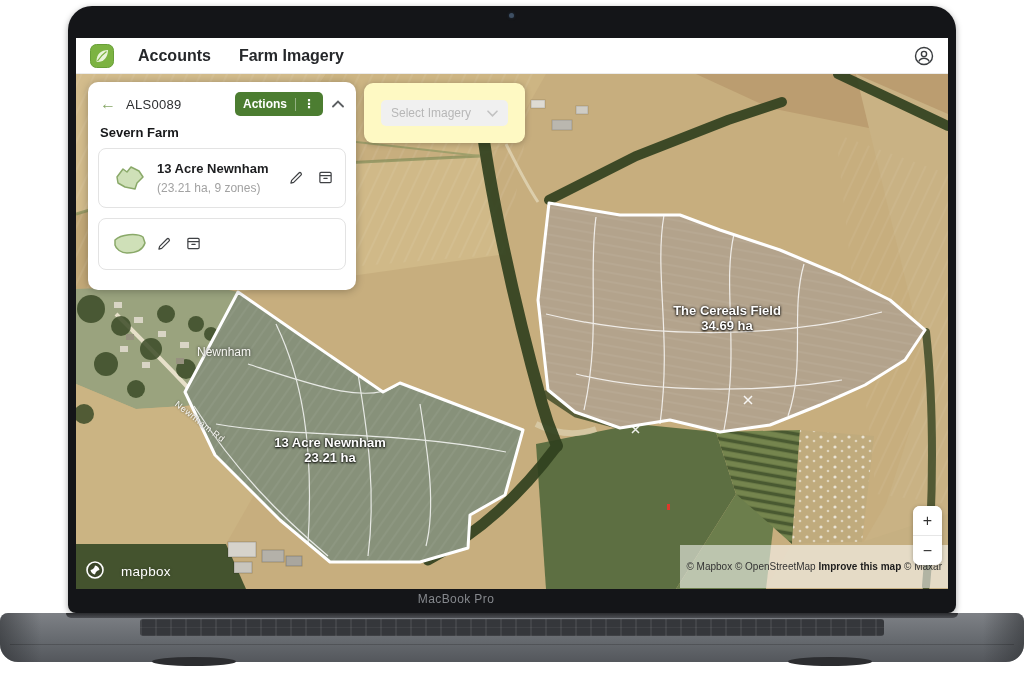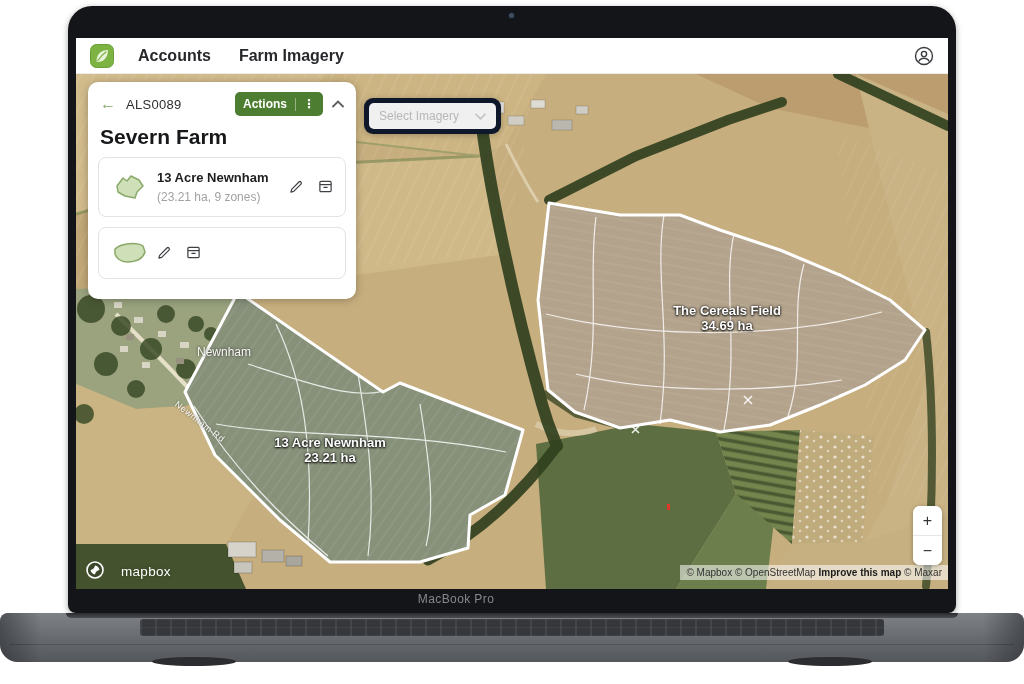--- a/index.html
+++ b/index.html
@@ -29,41 +29,41 @@
 
   
   .panel{position:absolute;left:12px;top:44px;width:268px;background:#fff;border-radius:10px;box-shadow:0 1px 8px rgba(0,0,0,.28);z-index:40;padding-bottom:10px;}
   .panel-head{display:flex;align-items:center;padding:10px 12px 2px 12px;}
   .back{color:#86a766;font-size:16px;line-height:1;cursor:pointer;}
   .acct{margin-left:10px;font-size:13px;font-weight:400;color:#2e2f31;letter-spacing:.3px;}
   .actions-btn{margin-left:auto;display:flex;align-items:center;background:#4c7d31;color:#fff;border:none;border-radius:5px;padding:5px 8px;font-size:12px;font-weight:700;cursor:pointer;}
   .actions-btn .div{width:1px;height:13px;background:rgba(255,255,255,.4);margin:0 7px 0 8px;}
   .actions-btn .kebab{font-size:12px;line-height:1;}
   .chev-up{margin-left:9px;color:#5c5f62;display:flex;cursor:pointer;}
-  .farm-name{font-size:21px;font-weight:700;color:#17181a;padding:7px 12px 8px 12px;}
+  .farm-name{font-size:13px;font-weight:700;color:#17181a;padding:7px 12px 8px 12px;}
   .fcard{margin:0 10px 10px 10px;border:1px solid #e3e3e3;border-radius:8px;padding:10px 12px;display:flex;align-items:center;gap:8px;cursor:pointer;background:#fff;}
   .fthumb{flex:0 0 auto;}
   .ftext{flex:1;font-size:12px;line-height:1.5;color:#a2a2a2;}
   .fname{font-size:13px;font-weight:700;color:#1d1e20;}
   .fmeta{font-size:12px;color:#a2a2a2;}
   .fic{display:flex;gap:14px;flex:0 0 auto;color:#3f4144;}
   .fic svg{cursor:pointer;}
 
   
-  .sel-card{position:absolute;left:288px;top:60px;background:#0f172a;border-radius:9px;box-shadow:0 1px 6px rgba(0,0,0,.25);padding:5px;z-index:40;}
+  .sel-card{position:absolute;left:288px;top:45px;background:#fef9c3;border-radius:9px;box-shadow:0 1px 6px rgba(0,0,0,.25);padding:17px;z-index:40;}
   .sel-inner{background:#f0f0f0;border-radius:5px;display:flex;align-items:center;gap:16px;padding:6px 10px;font-size:12px;color:#b7b7b7;cursor:pointer;}
 
   
   .flabel{position:absolute;transform:translateX(-50%);text-align:center;color:#fff;font-size:13px;font-weight:700;line-height:15px;text-shadow:0 0 3px rgba(0,0,0,.95),0 1px 2px rgba(0,0,0,.9);white-space:nowrap;z-index:10;}
   .plabel{position:absolute;transform:translateX(-50%);color:#f7f7f2;font-size:12px;font-weight:400;text-shadow:0 0 3px rgba(40,40,40,.9);z-index:10;white-space:nowrap;}
   .rlabel{position:absolute;color:#fdfdf8;font-size:9px;letter-spacing:.6px;transform:rotate(38deg);transform-origin:left center;text-shadow:0 0 2px rgba(60,60,50,.9);z-index:10;white-space:nowrap;}
 
   .mapbox-logo{position:absolute;left:10px;bottom:10px;display:flex;align-items:flex-end;gap:17px;z-index:20;cursor:pointer;}
   .mapbox-logo .word{color:#fff;font-size:13.5px;font-weight:500;letter-spacing:.3px;text-shadow:0 0 3px rgba(0,0,0,.4);}
-  .attrib{position:absolute;right:0;bottom:9px;background:rgba(255,255,255,.55);font-size:10px;color:#333;padding:2px 6px;z-index:20;white-space:nowrap;}
+  .attrib{position:absolute;right:0;bottom:1px;background:rgba(255,255,255,.55);font-size:10px;color:#333;padding:16px 6px;z-index:20;white-space:nowrap;}
   .attrib .lnk{font-weight:700;color:#1c1c1c;cursor:pointer;}
   .zoomctrl{position:absolute;left:837px;top:468px;width:29px;background:#fff;border-radius:7px;box-shadow:0 1px 4px rgba(0,0,0,.3);z-index:20;overflow:hidden;}
   .zbtn{width:100%;height:29px;display:flex;align-items:center;justify-content:center;font-size:16px;color:#333;cursor:pointer;background:#fff;border:none;}
   .zdiv{height:1px;background:#e6e6e6;}
   .red-marker{position:absolute;left:591px;top:466px;width:3px;height:6px;background:#df382b;z-index:5;}
 </style>
 </head>
 <body>
 
 <div class="stage">

